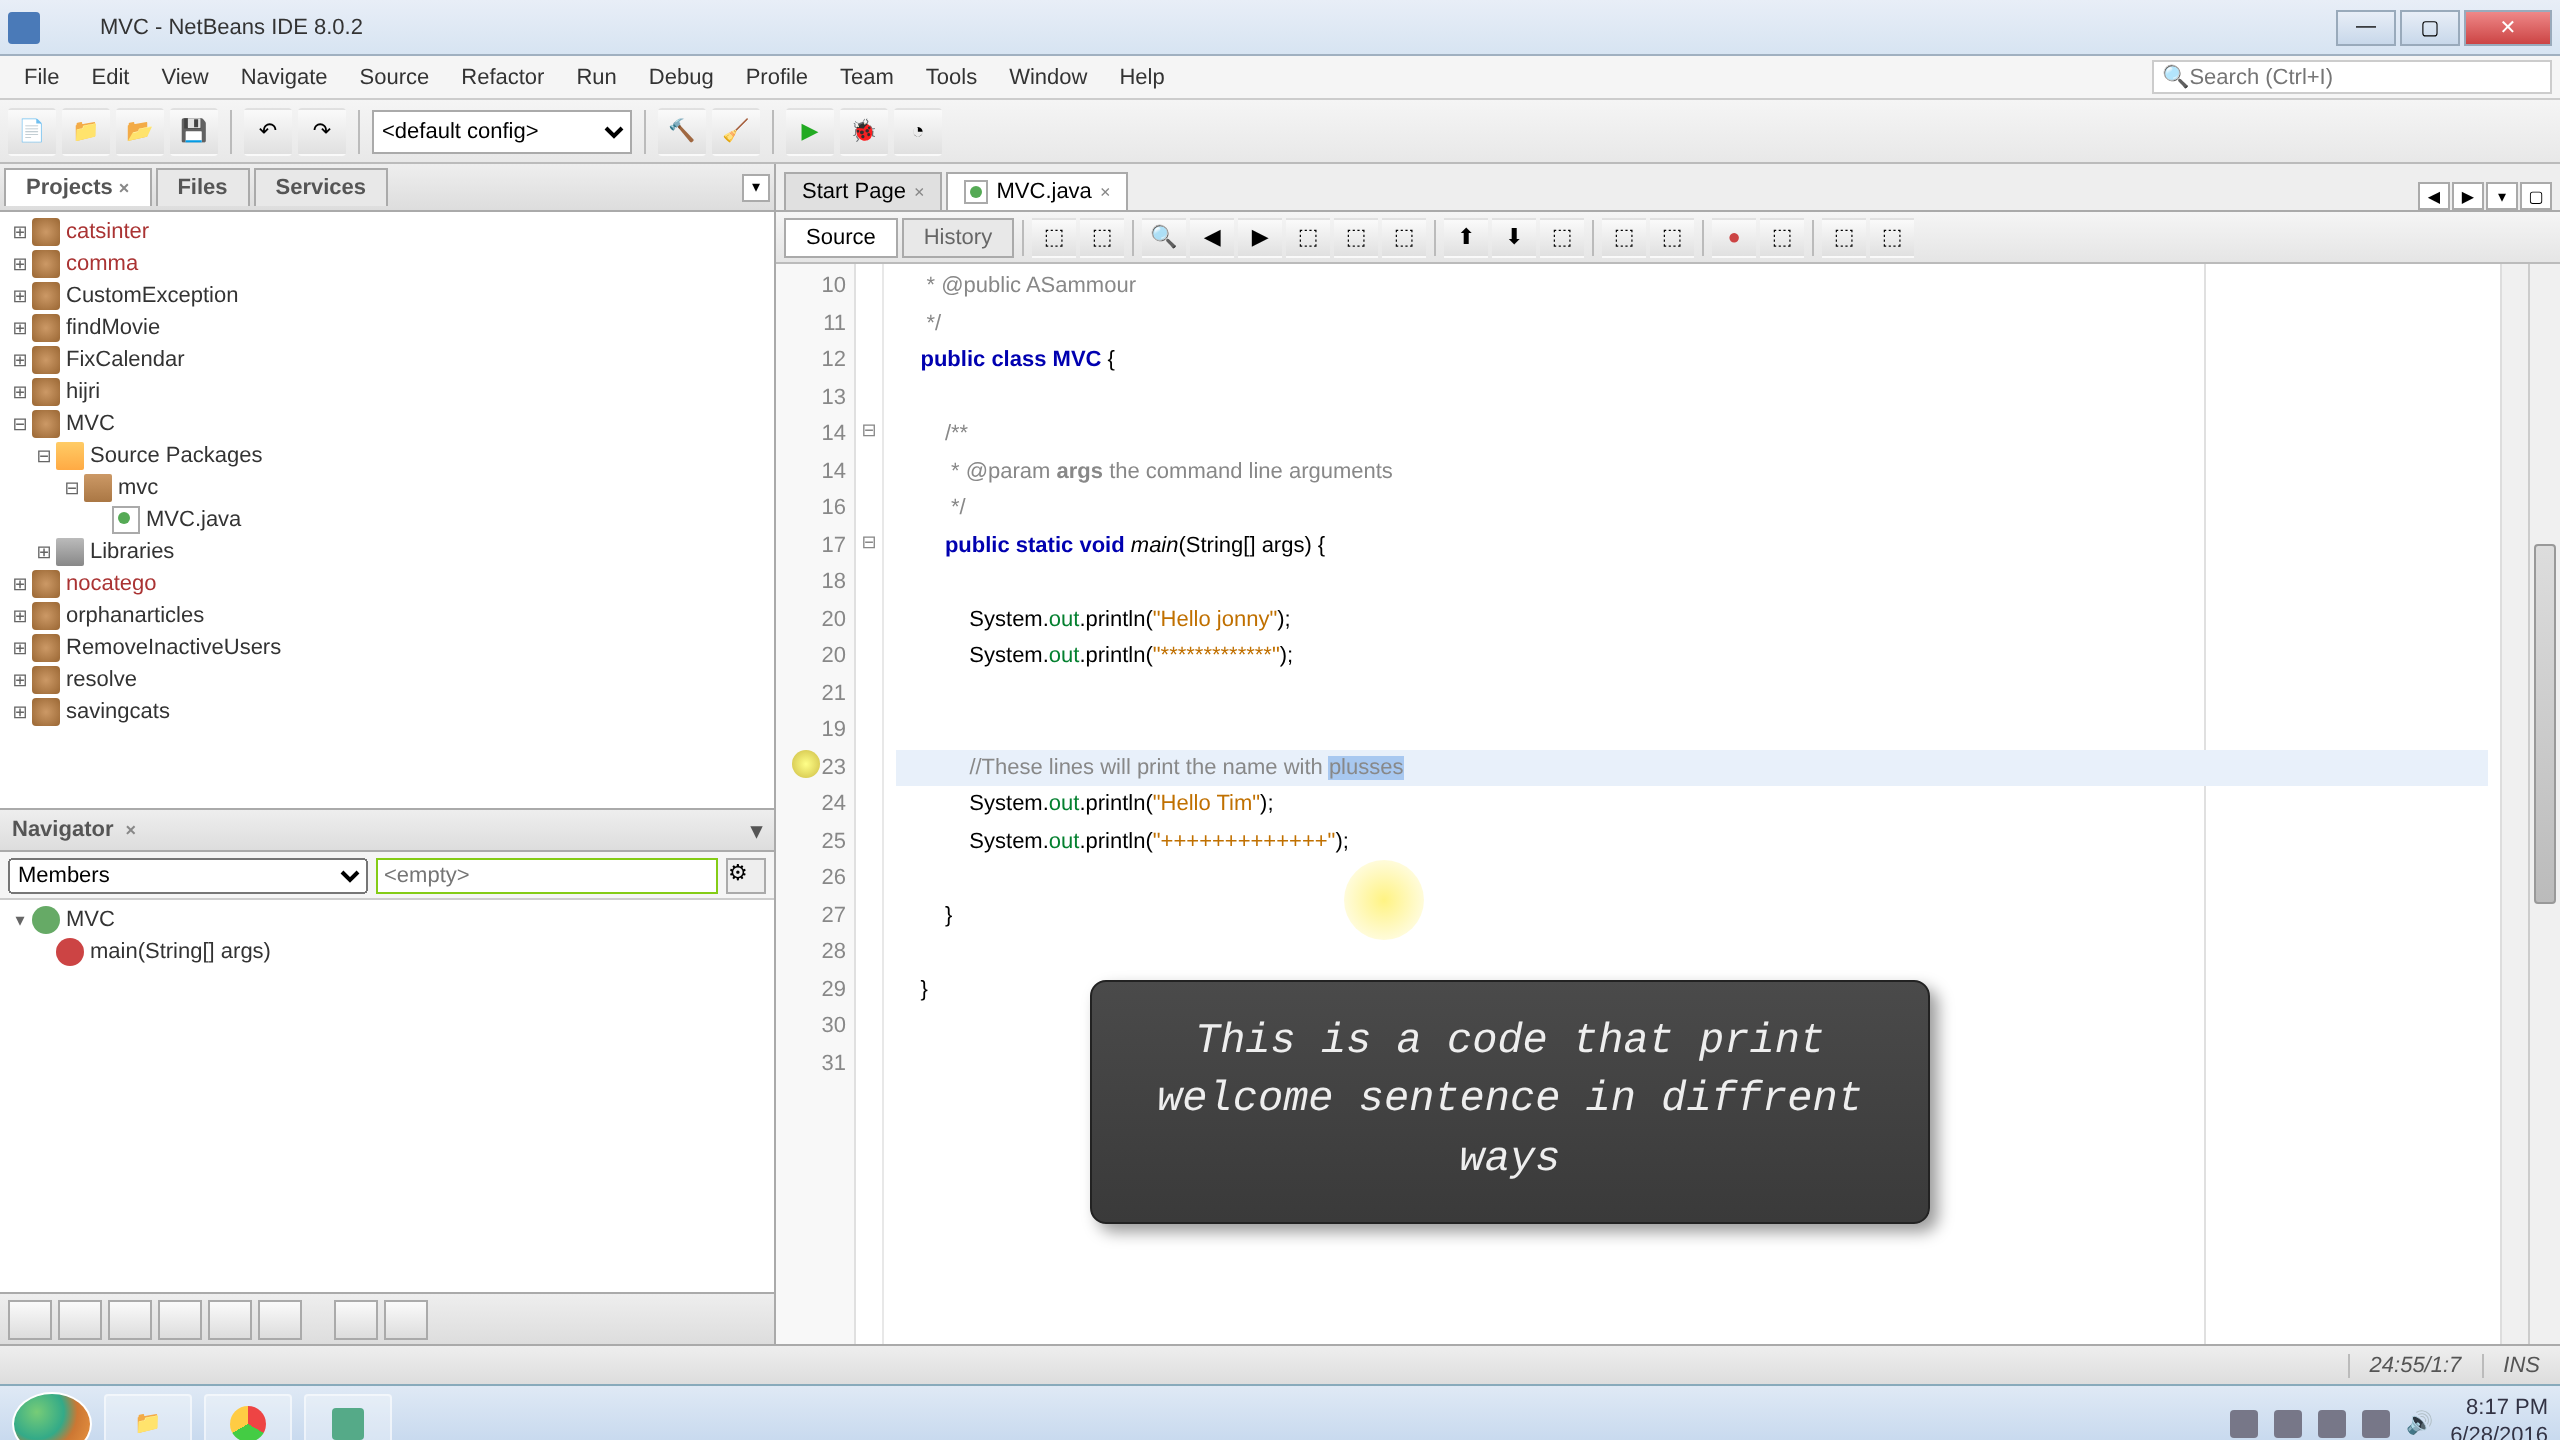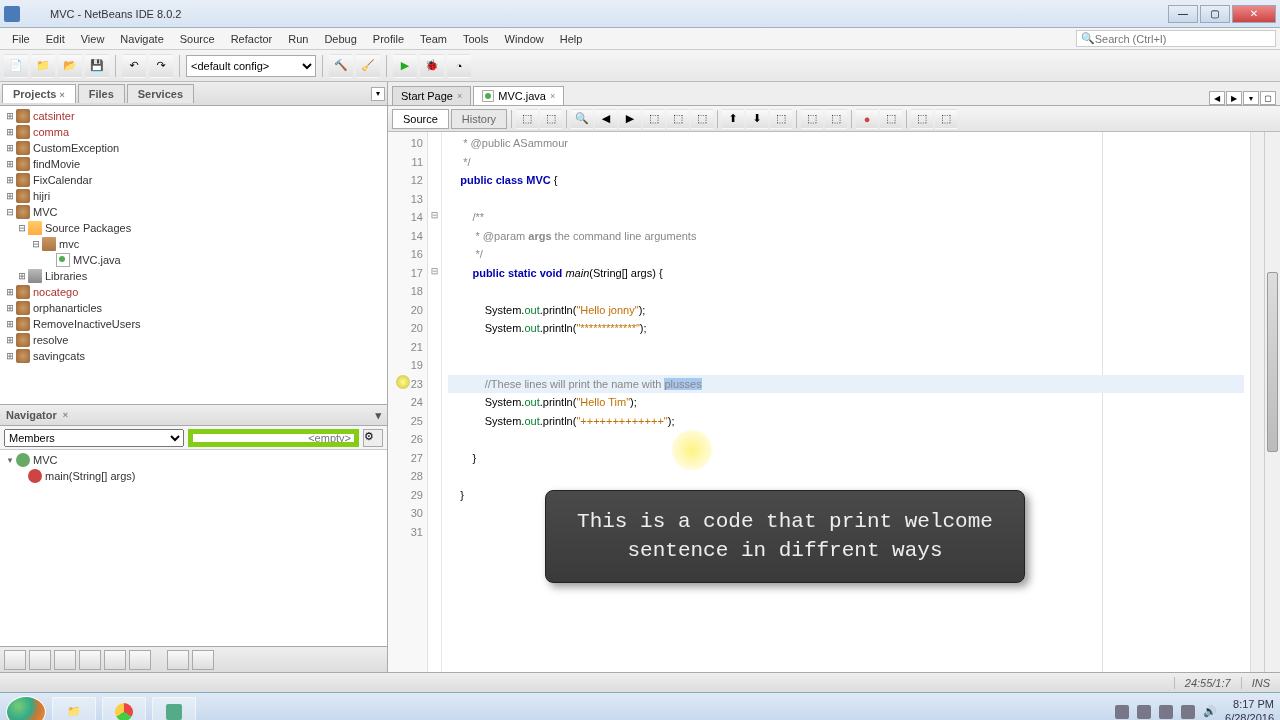--- a/index.html
+++ b/index.html
@@ -45,21 +45,21 @@
 .tree-item .tlabel.red { color: #a33; }
 .tree-item.pad1 { padding-left: 14px; }
 .tree-item.pad2 { padding-left: 28px; }
 .tree-item.pad3 { padding-left: 42px; }
 
 .nav-header { height: 22px; background: linear-gradient(#eee,#ddd); border-top: 1px solid #aaa; border-bottom: 1px solid #aaa; display: flex; align-items: center; padding: 0 6px; font-weight: bold; color: #555; }
 .nav-header .pclose { margin-left: 6px; font-size: 9px; color: #888; }
 .nav-header .pbtn { margin-left: auto; }
 .nav-filter { height: 24px; display: flex; align-items: center; gap: 4px; padding: 2px 4px; background: #f5f5f5; border-bottom: 1px solid #ccc; }
 .nav-filter select { flex: 0 0 180px; height: 18px; font-size: 11px; }
-.nav-filter input { flex: 1; height: 18px; border: 5px solid #84cc16; padding: 0 3px; font-size: 11px; text-align: right; }
+.nav-filter input { flex: 1; height: 18px; border: 1px solid #84cc16; padding: 0 3px; font-size: 11px; }
 .nav-filter .fbtn { width: 20px; height: 18px; border: 1px solid #aaa; background: #eee; }
 .nav-tree { height: 196px; background: #fff; padding: 2px; }
 
 .nav-toolbar { height: 26px; background: linear-gradient(#eee,#ddd); border-top: 1px solid #aaa; display: flex; align-items: center; gap: 3px; padding: 0 4px; }
 .nav-toolbar .ntbtn { width: 22px; height: 20px; border: 1px solid #aaa; background: linear-gradient(#fafafa,#ddd); }
 
 .rightcol { flex: 1; display: flex; flex-direction: column; background: #fff; }
 .editor-tabs { height: 24px; background: #eee; display: flex; align-items: flex-end; padding: 0 4px; border-bottom: 1px solid #aaa; }
 .editor-tabs .etab { padding: 3px 8px; background: #e0e0e0; border: 1px solid #aaa; border-bottom: none; margin-right: 2px; display: flex; align-items: center; gap: 4px; }
 .editor-tabs .etab.active { background: #fff; }
@@ -90,21 +90,21 @@
 .sel { background: #a8c8f0; text-align: center; }
 .cursor-highlight { position: absolute; width: 40px; height: 40px; border-radius: 50%; background: radial-gradient(rgba(255,240,100,0.8), rgba(255,240,100,0)); pointer-events: none; }
 
 .margin-rule { position: absolute; top: 0; bottom: 0; left: 660px; width: 1px; background: #e0e0e0; }
 .bulb { position: absolute; left: -52px; width: 14px; height: 14px; background: radial-gradient(#ff8,#cb4); border-radius: 50%; }
 
 .overview { width: 14px; background: #f0f0f0; border-left: 1px solid #ddd; }
 .scroll-v { width: 16px; background: #f0f0f0; border-left: 1px solid #ccc; position: relative; }
 .scroll-v .thumb { position: absolute; left: 2px; right: 2px; top: 140px; height: 180px; background: linear-gradient(#ddd,#bbb); border: 1px solid #999; border-radius: 2px; }
 
-.tooltip-box { position: absolute; left: 545px; top: 490px; width: 480px; padding: 16px 20px; background: linear-gradient(#4a4a4a,#3a3a3a); border: 1px solid #222; border-radius: 8px; box-shadow: 4px 4px 8px rgba(0,0,0,0.4); color: #eee; font-family: "Courier New", monospace; font-size: 21px; text-align: center; line-height: 1.4; }
+.tooltip-box { position: absolute; left: 545px; top: 490px; width: 420px; padding: 16px 20px; background: linear-gradient(#4a4a4a,#3a3a3a); border: 1px solid #222; border-radius: 8px; box-shadow: 4px 4px 8px rgba(0,0,0,0.4); color: #eee; font-family: "Courier New", monospace; font-size: 21px; text-align: center; line-height: 1.4; font-style: italic; }
 
 .statusbar { height: 20px; background: linear-gradient(#eee,#ddd); border-top: 1px solid #aaa; display: flex; align-items: center; font-size: 11px; color: #555; font-style: italic; }
 .statusbar .sseg { padding: 0 10px; border-left: 1px solid #bbb; }
 .statusbar .sseg:first-child { border: none; flex: 1; }
 
 .taskbar { height: 38px; background: linear-gradient(#dfe9f5,#c0d4ec); border-top: 1px solid #8ab; display: flex; align-items: center; padding: 0 6px; gap: 6px; }
 .taskbar .start { width: 40px; height: 32px; background: radial-gradient(circle at 30% 30%, #7c7, #3a8 40%, #c73 60%, #e94); border-radius: 50%; border: 1px solid #fff; }
 .taskbar .tkbtn { width: 44px; height: 30px; border: 1px solid rgba(255,255,255,0.5); border-radius: 2px; background: rgba(255,255,255,0.3); display: flex; align-items: center; justify-content: center; }
 .taskbar .tray { margin-left: auto; display: flex; align-items: center; gap: 8px; color: #334; font-size: 11px; }
 .taskbar .tray .clock { text-align: right; line-height: 1.2; }

